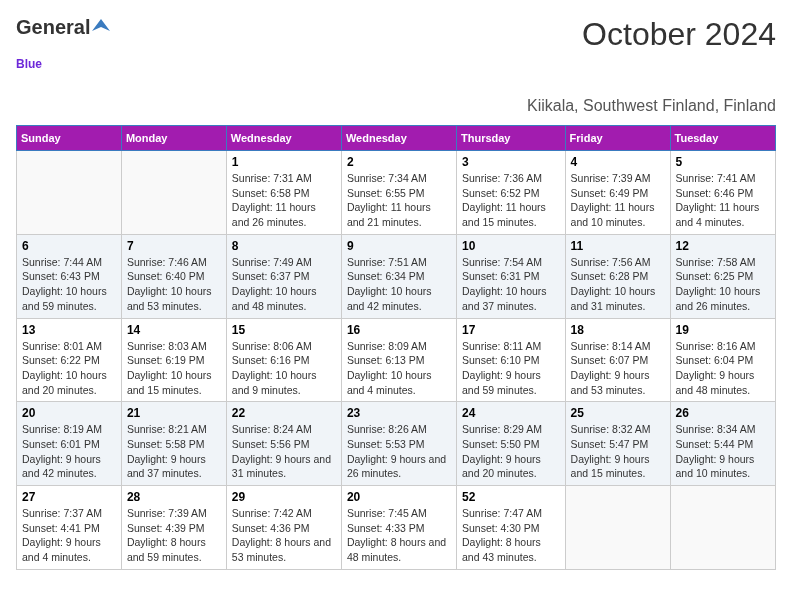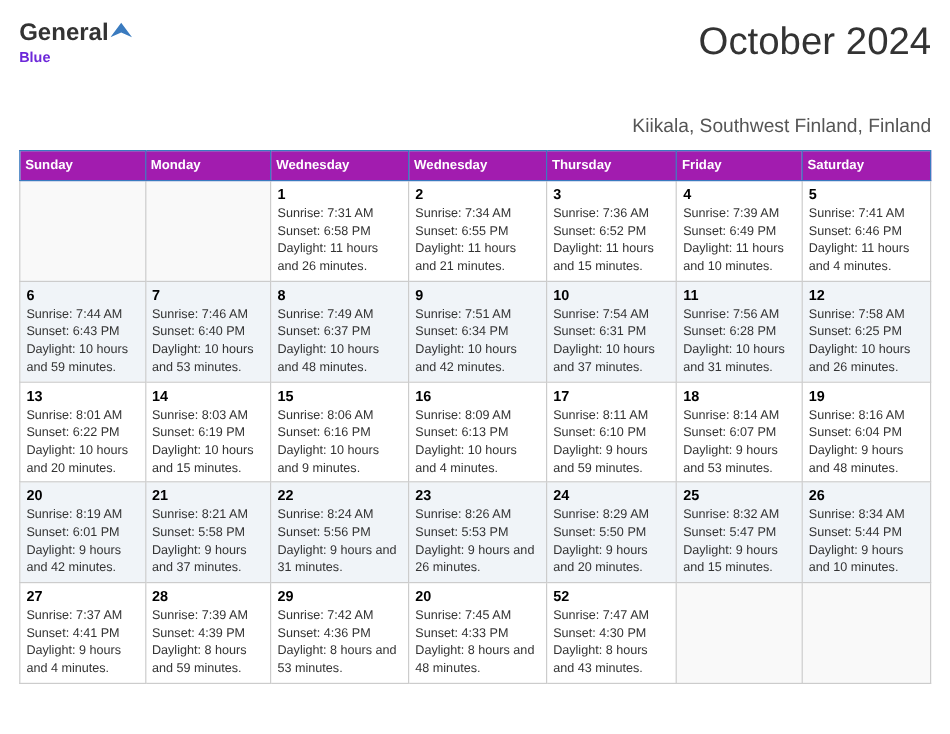--- a/index.html
+++ b/index.html
@@ -13,20 +13,21 @@
     .header {
       display: flex;
       justify-content: space-between;
       align-items: flex-start;
       margin-bottom: 10px;
     }
     .logo {
       display: flex;
       flex-direction: column;
       align-items: flex-start;
+      gap: 15px;
     }
     .logo-text {
       display: flex;
       align-items: center;
     }
     .title-section {
       text-align: right;
     }
     .month-title {
       font-size: 32px;
@@ -104,21 +105,21 @@
 
 <table>
   <thead>
     <tr>
     <th>Sunday</th>
         <th>Monday</th>
         <th>Wednesday</th>
         <th>Wednesday</th>
         <th>Thursday</th>
         <th>Friday</th>
-        <th>Saturday</th>
+        <th>Tuesday</th>
       </tr>
   </thead>
   <tbody id="calendar-body">
   <tr>
         <td class="empty-cell"></td>
         <td class="empty-cell"></td>
         <td>
           <span class="day-number">1</span>
           <div class="day-info">Sunrise: 7:31 AM<br>Sunset: 6:58 PM<br>Daylight: 11 hours and 26 minutes.</div>
         </td>

